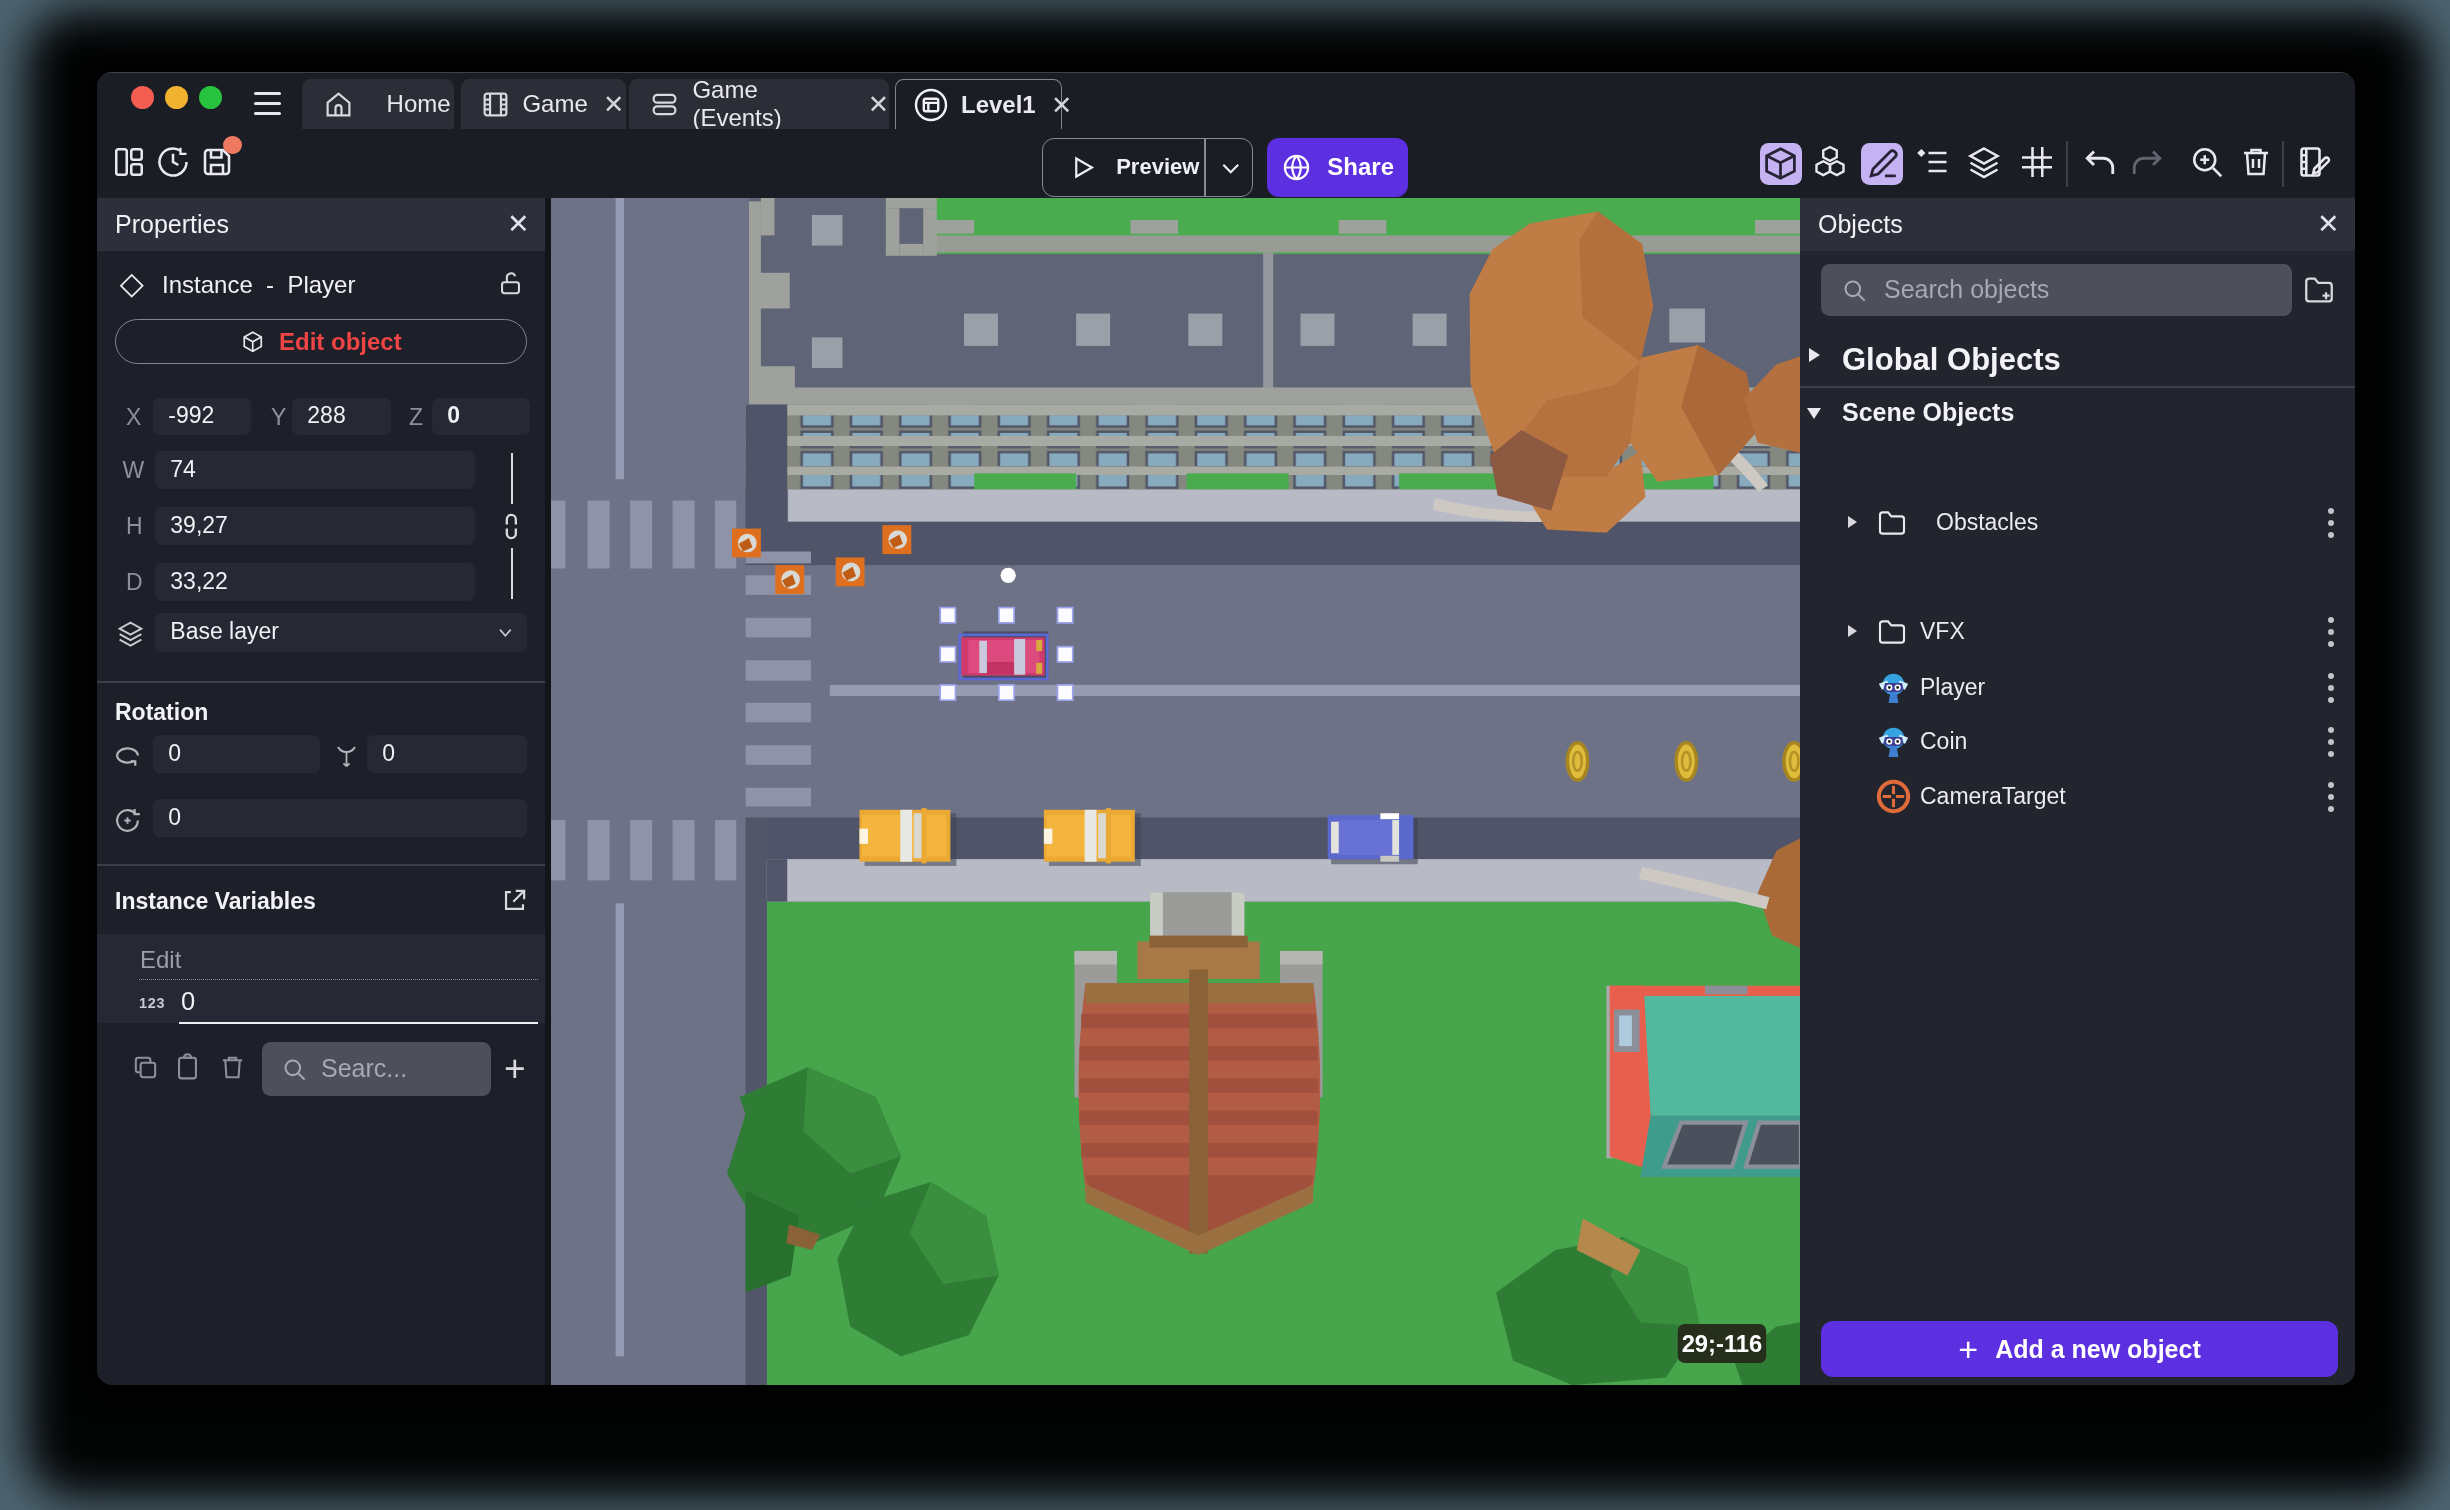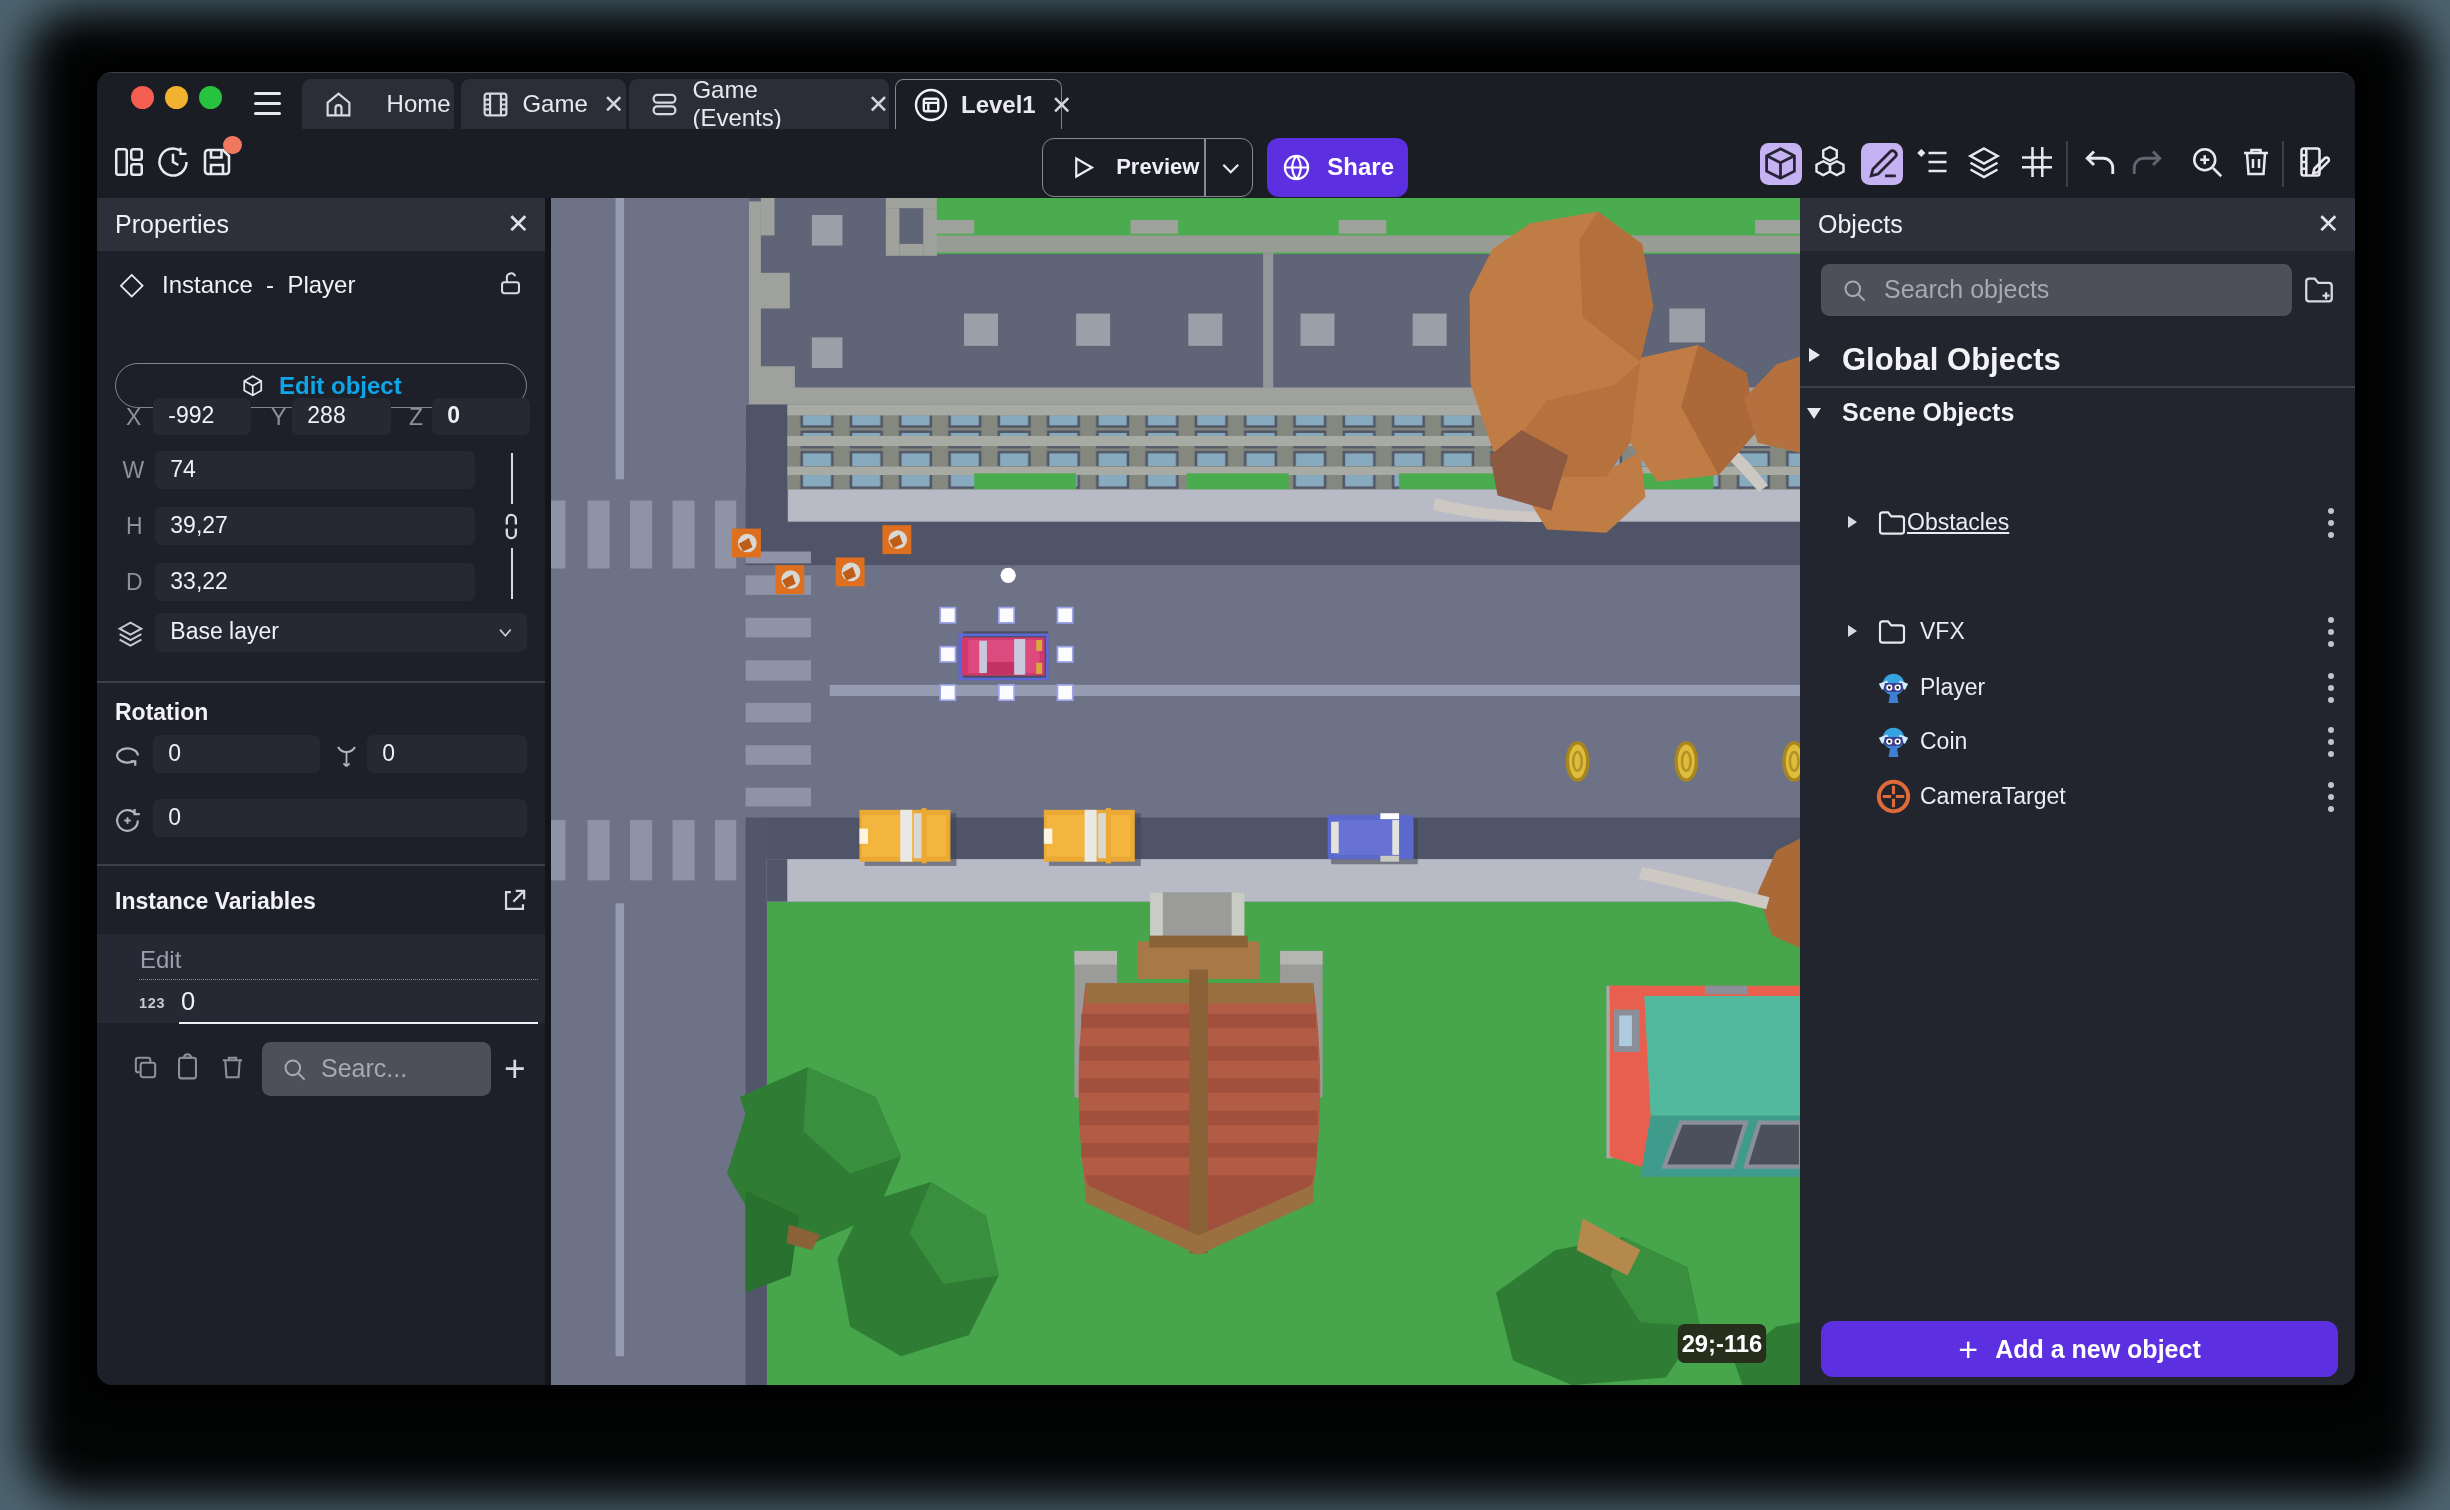--- a/index.html
+++ b/index.html
@@ -197,21 +197,21 @@
 
     <svg class="abs" style="left:22px; top:75px;" width="25.5" height="25.5" viewBox="0 0 24 24" fill="none" stroke="#e9e8ee" stroke-width="1.7">
         <rect x="4.8" y="4.8" width="14.4" height="14.4" transform="rotate(45 12 12)"></rect>
       </svg>
     <div class="abs whitetxt" style="left:65px; top:73px; font-size:24px;">Instance&nbsp;&nbsp;-&nbsp;&nbsp;Player</div>
     <svg class="abs" style="left:399px; top:71px;" width="29" height="29" viewBox="0 0 24 24" fill="none" stroke="#d9d8e0" stroke-width="1.7">
         <rect x="5" y="11" width="14" height="9" rx="2"></rect>
         <path d="M9 11V7.5A3.5 3.5 0 0 1 15.8 6"></path>
       </svg>
 
-    <div class="abs" style="left:18px; top:121px; width:412px; height:45px; border:1.7px solid #83848d; border-radius:23px; color:#0ea5e9;margin-top:44px;">
+    <div class="abs" style="left:18px; top:121px; width:412px; height:45px; border:1.7px solid #83848d; border-radius:23px; color:#ef4444;">
       <svg class="abs" style="left:124px; top:8.5px;" width="25.5" height="25.5" viewBox="0 0 24 24" fill="none" stroke="#e9e8ee" stroke-width="1.6">
           <path d="M12 3 20 7.5v9L12 21 4 16.5v-9z"></path>
           <path d="M4 7.5l8 4.5 8-4.5M12 12v9"></path>
         </svg>
       <span class="abs" style="left:163px; top:7.6px; font-size:24px; font-weight:700;">Edit object</span>
     </div>
 
     <div class="lab" style="left:29px; top:206px;">X</div>
     <div class="in" style="left:56px; top:200px; width:98px; height:37px;">
         <span style="position:absolute;left:15.3px;top:4.2px;">-992</span>
@@ -611,21 +611,21 @@
     <div class="sec" style="left:42px; top:144px; font-size:31px;">Global Objects</div>
     <div class="divline" style="top:188px; background:#3c3e48;"></div>
     <div class="abs" style="left:6.8px; top:210px; width:0; height:0; border-top:11px solid #e9e8ee; border-left:7.6px solid transparent; border-right:7.6px solid transparent;"></div>
     <div class="sec" style="left:42px; top:200px; font-size:25px;">Scene Objects</div>
 
     <div class="treerow" style="top:299px;">
       <div class="abs" style="left:48px; top:18.7px; width:0; height:0; border-left:9.3px solid #d9d8e0; border-top:6.8px solid transparent; border-bottom:6.8px solid transparent;"></div>
       <svg class="abs" style="left:76px; top:10.2px;" width="32" height="32" viewBox="0 0 24 24" fill="none" stroke="#e9e8ee" stroke-width="1.6">
           <path d="M3 6a2 2 0 0 1 2-2h4l2.5 3H19a2 2 0 0 1 2 2v9a2 2 0 0 1-2 2H5a2 2 0 0 1-2-2z"></path>
         </svg>
-      <span class="abs" style="left:107px; top:12px;text-decoration:underline;">Obstacles</span>
+      <span class="abs" style="left:136px; top:12px;">Obstacles</span>
       <div class="dots3">
           <i style="top:0"></i>
           <i style="top:12px"></i>
           <i style="top:24px"></i>
         </div>
     </div>
     <div class="treerow" style="top:408px;">
       <div class="abs" style="left:48px; top:18.7px; width:0; height:0; border-left:9.3px solid #d9d8e0; border-top:6.8px solid transparent; border-bottom:6.8px solid transparent;"></div>
       <svg class="abs" style="left:76px; top:10.2px;" width="32" height="32" viewBox="0 0 24 24" fill="none" stroke="#e9e8ee" stroke-width="1.6">
           <path d="M3 6a2 2 0 0 1 2-2h4l2.5 3H19a2 2 0 0 1 2 2v9a2 2 0 0 1-2 2H5a2 2 0 0 1-2-2z"></path>

